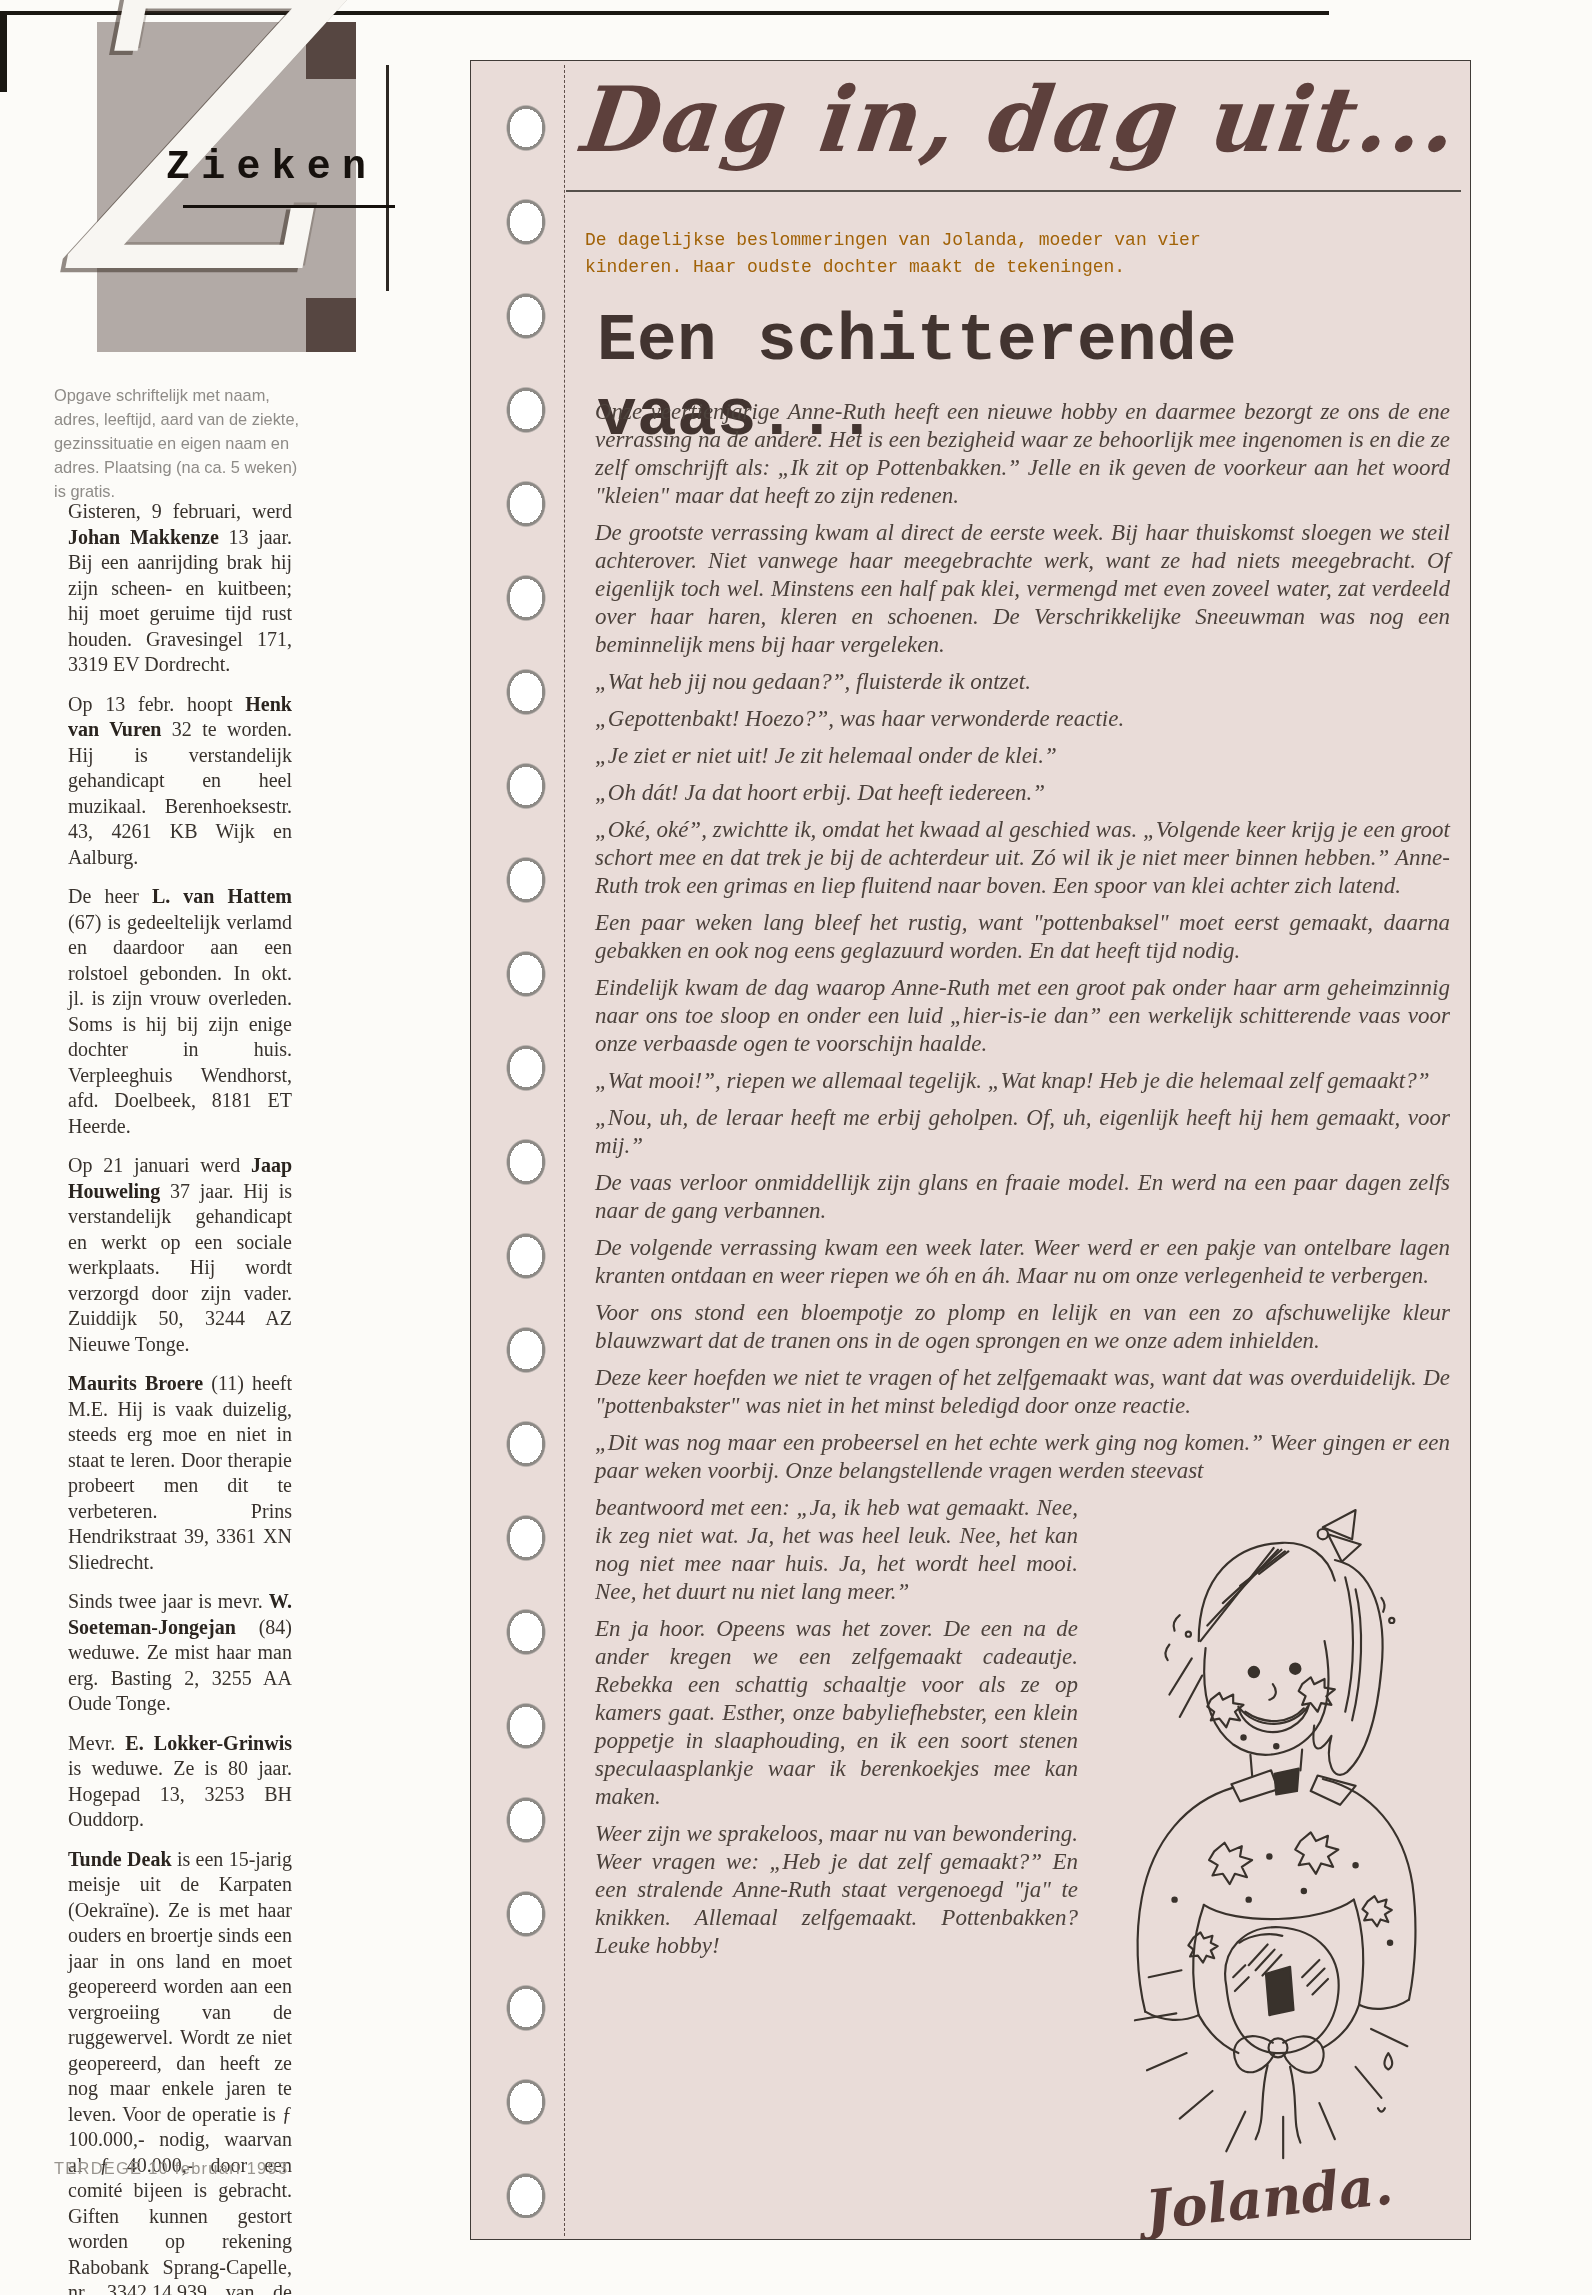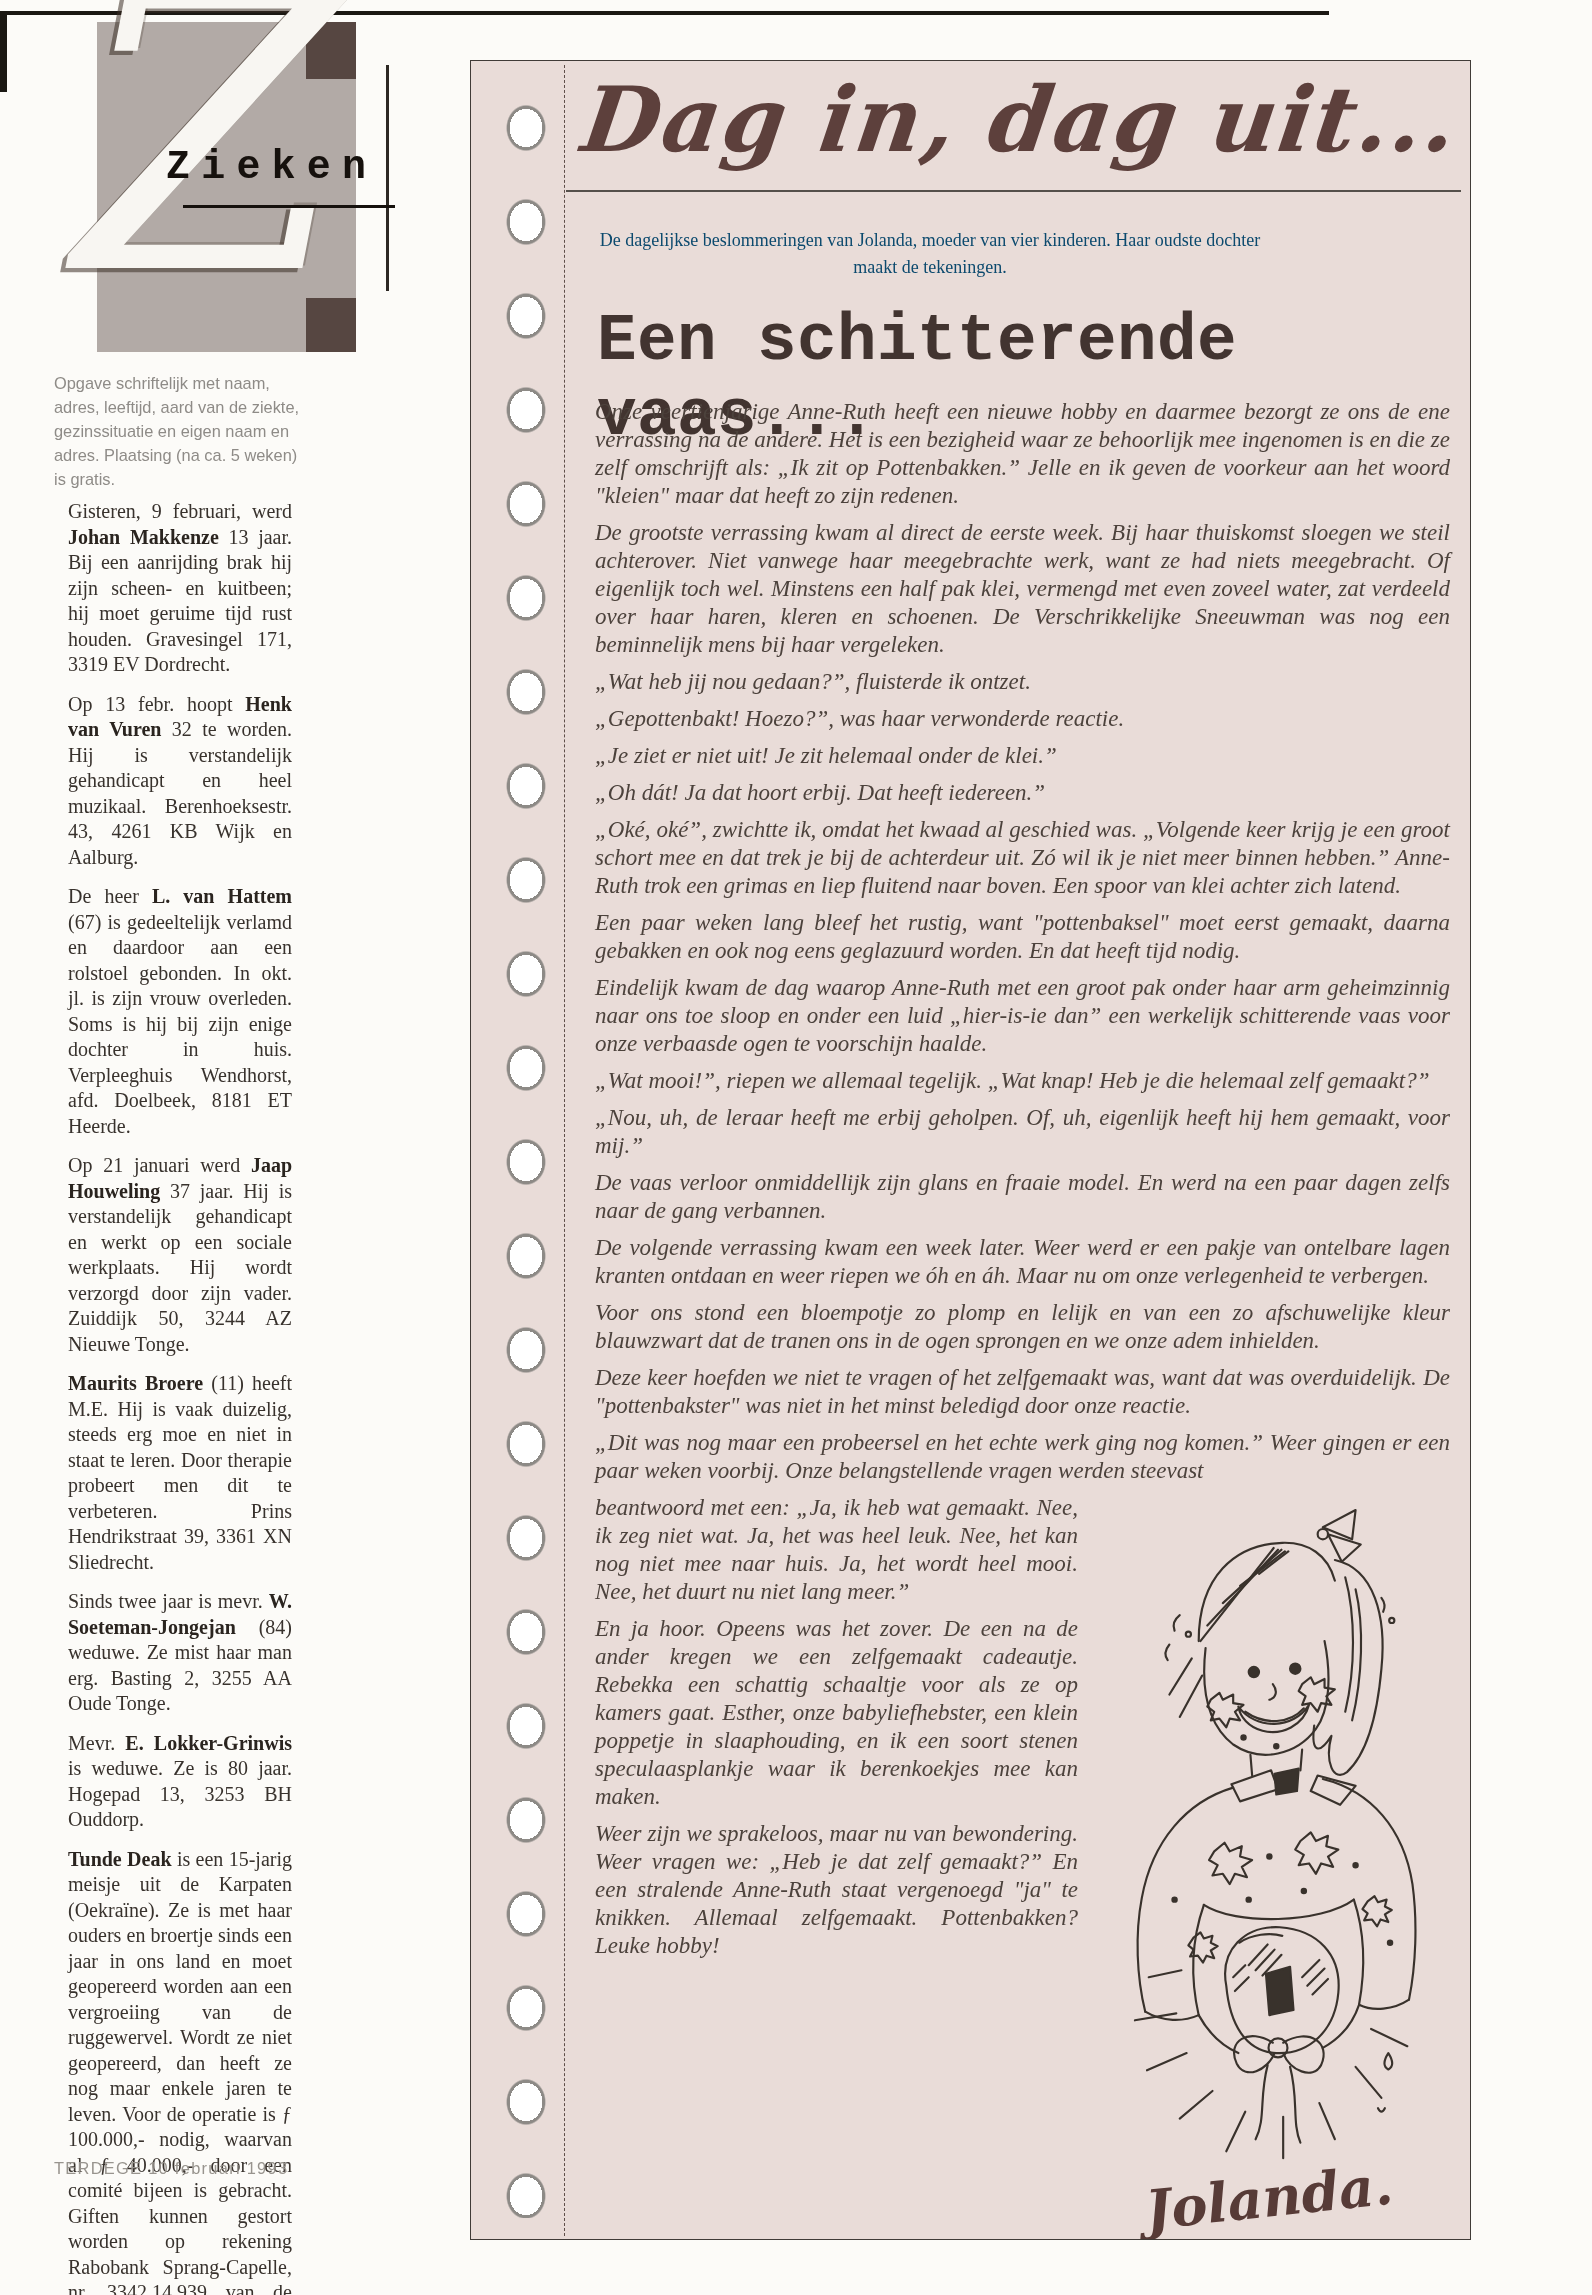--- a/index.html
+++ b/index.html
@@ -13,43 +13,43 @@
   .z-block{position:absolute;left:97px;top:21.6px;width:259px;height:330px;background:#b2aaa6;}
   .z-tab-tr{position:absolute;right:0;top:0;width:50px;height:57px;background:#564641;}
   .z-tab-br{position:absolute;right:0;bottom:0;width:50px;height:54px;background:#564641;}
   .z-letter{position:absolute;left:-21.6px;top:-82px;font-family:"DejaVu Serif",serif;
             font-style:italic;font-size:388px;line-height:1;color:#f8f6f2;
             text-shadow:-5.2px 4.3px 0 rgba(58,46,36,0.55),2.6px -2.6px 0 rgba(58,46,36,0.25);}
   .z-label{position:absolute;left:69px;top:123px;font-family:Liberation Mono, monospace;
            font-weight:bold;font-size:40px;letter-spacing:11.2px;color:#16110d;white-space:nowrap;}
   .z-underline{position:absolute;left:86px;top:183px;width:212px;height:3.5px;background:#16110d;}
   
-  .notice{position:absolute;left:54px;top:371px;width:252px;font-family:"Liberation Sans",sans-serif;
+  .notice{position:absolute;left:54px;top:383px;width:252px;font-family:"Liberation Sans",sans-serif;
           font-size:16.4px;line-height:24px;color:#8e8b87;}
   .sick-col{position:absolute;left:54px;top:485px;width:252px;font-size:20px;line-height:25.5px;
             color:#38322d;text-align:justify;}
   .sick-col .entry{margin:14px;}
   .sick-col b{font-weight:bold;color:#2a241f;}
   .footer{position:absolute;left:54px;top:2159px;font-family:"Liberation Sans",sans-serif;
           font-size:16.4px;letter-spacing:1.3px;color:#98948e;}
   
   .panel{position:absolute;left:470px;top:60px;width:999px;height:2178px;background:#e9dcd8;
          border:1.7px solid #403b37;overflow:hidden;}
   .holes{position:absolute;left:31px;top:43px;width:48px;height:2114px;
          background-image:radial-gradient(ellipse 18px 21px at 24px 24px,
             #ffffff 0 16.4px,#8d8a86 16.4px 18.6px,rgba(0,0,0,0) 20px);
          background-size:48px 94px;background-repeat:repeat-y;}
   .margin-line{position:absolute;left:93px;top:3.5px;bottom:3.5px;width:0;
                border-left:1.7px dashed #5e4e49;}
   .script-title{position:absolute;left:105px;top:5.2px;font-family:"DejaVu Serif",serif;
                 font-style:italic;font-weight:bold;font-size:90px;letter-spacing:1.7px;
                 color:#5d403c;transform:skewX(-8deg);transform-origin:left bottom;white-space:nowrap;}
   .title-rule{position:absolute;left:95px;right:8.6px;top:129px;height:1.7px;background:#55504b;}
-  .intro{position:absolute;left:114px;top:166px;width:690px;font-family:Liberation Serif, serif;
-         font-size:18px;line-height:27px;color:#0c4a6e;text-align:center;}
+  .intro{position:absolute;left:114px;top:166px;width:690px;font-family:Liberation Mono, monospace;
+         font-size:18px;line-height:27px;color:#a16207;}
   .heading{position:absolute;left:126px;top:243px;font-family:Liberation Mono, monospace;
            font-weight:bold;font-size:66px;color:#423430;letter-spacing:0.4px;}
   .story{position:absolute;left:115px;top:328px;width:873px;font-family:"Liberation Serif",serif;
          font-style:italic;font-size:23px;line-height:28px;color:#4c423c;text-align:justify;}
   .story .para{margin:9px;}
   .narrow-wrap::after{content:"";display:block;clear:both;}
   .illu{float:right;width:362px;margin-left:19px;position:relative;}
   .illu svg{display:block;}
   .signature{font-family:"DejaVu Serif",serif;font-style:italic;font-weight:bold;font-size:54px;
              color:#573b37;transform:rotate(-6deg);margin:3.5px 0 0 48px;white-space:nowrap;}

